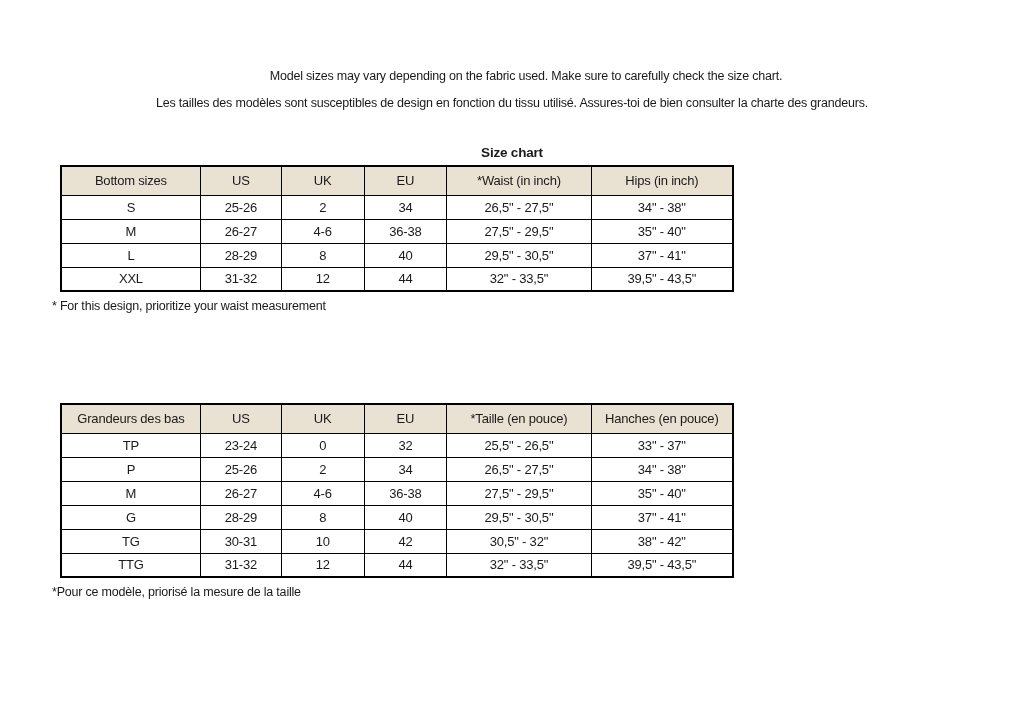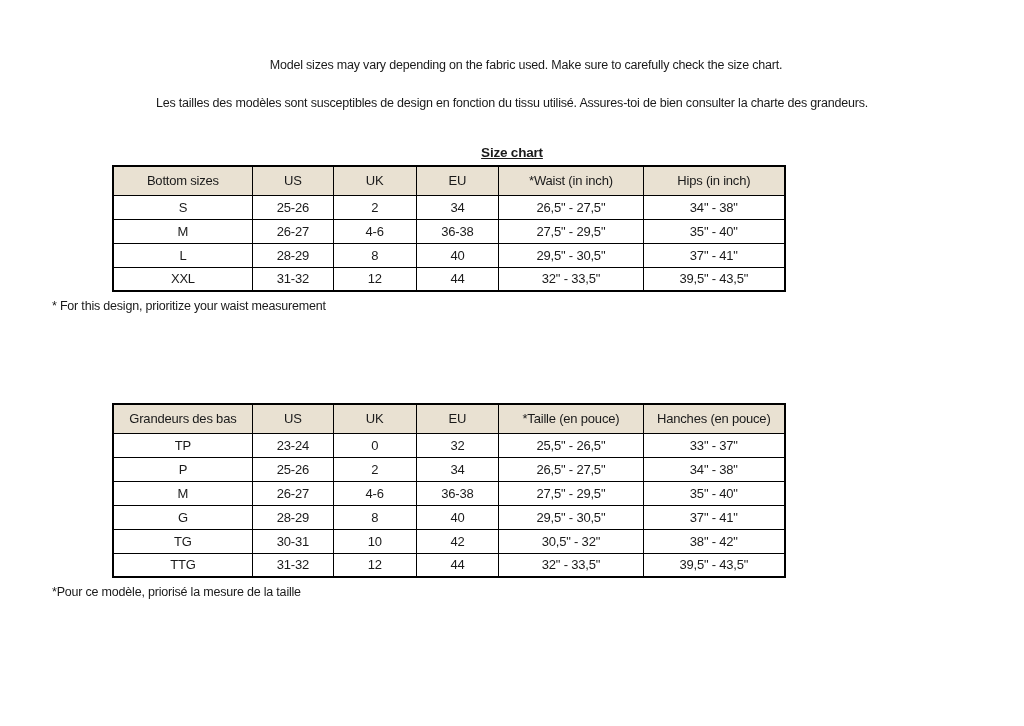--- a/index.html
+++ b/index.html
@@ -13,42 +13,41 @@
     letter-spacing: -0.2px;
     overflow: hidden;
   }
   .intro {
     position: absolute;
     left: 0;
     width: 100%;
     text-align: center;
     font-size: 12.5px;
   }
-  .intro-en { top: 58px; padding-left: 28px; }
+  .intro-en { top: 69px; padding-left: 28px; }
   .intro-fr { top: 96px; }
 
   .chart-section {
     position: absolute;
     left: 0;
     width: 100%;
   }
   .sec-en { top: 145px; }
   .sec-fr { top: 403px; }
 
   .chart-title {
     width: 100%;
     text-align: center;
     font-size: 13.5px;
     font-weight: bold;
     height: 15px;
     margin-bottom: 5px;
-    text-decoration: underline;
   }
   table.size-table {
-    margin-left: 112px;
+    margin-left: 60px;
     width: 674px;
     border-collapse: collapse;
     table-layout: fixed;
     border: 2px solid #000;
   }
   table.size-table th,
   table.size-table td {
     border: 1.5px solid #000;
     text-align: center;
     vertical-align: middle;

